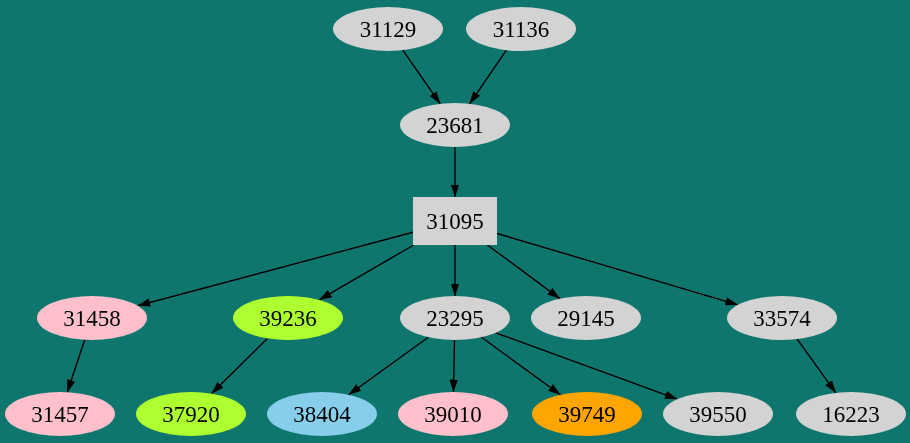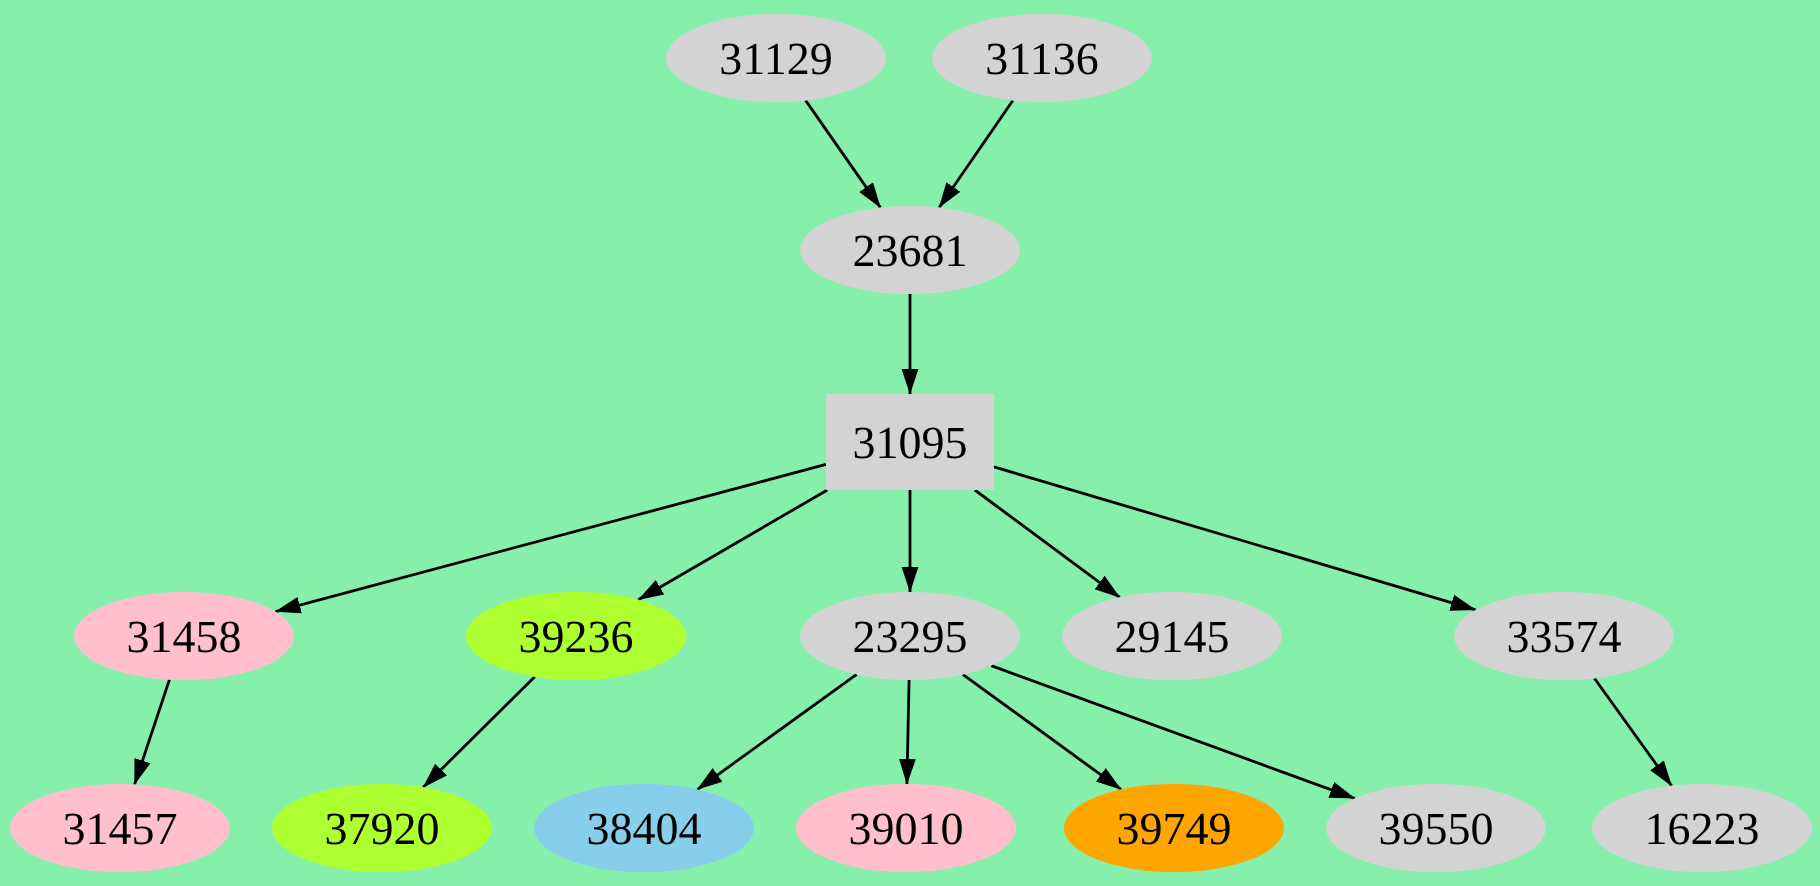--- a/index.html
+++ b/index.html
@@ -4,21 +4,21 @@
 <style>
   html, body {
     margin: 0;
     padding: 0;
     background: #ffffff;
   }
   .canvas-wrap {
     width: 910px;
     height: 443px;
     position: relative;
-    background: #86efac;
+    background: #0f766e;
     overflow: hidden;
   }
   svg {
     display: block;
     font-family: "Liberation Serif", "DejaVu Serif", serif;
   }
   .node-label {
     font-size: 23px;
     fill: #000000;
     text-anchor: middle;

